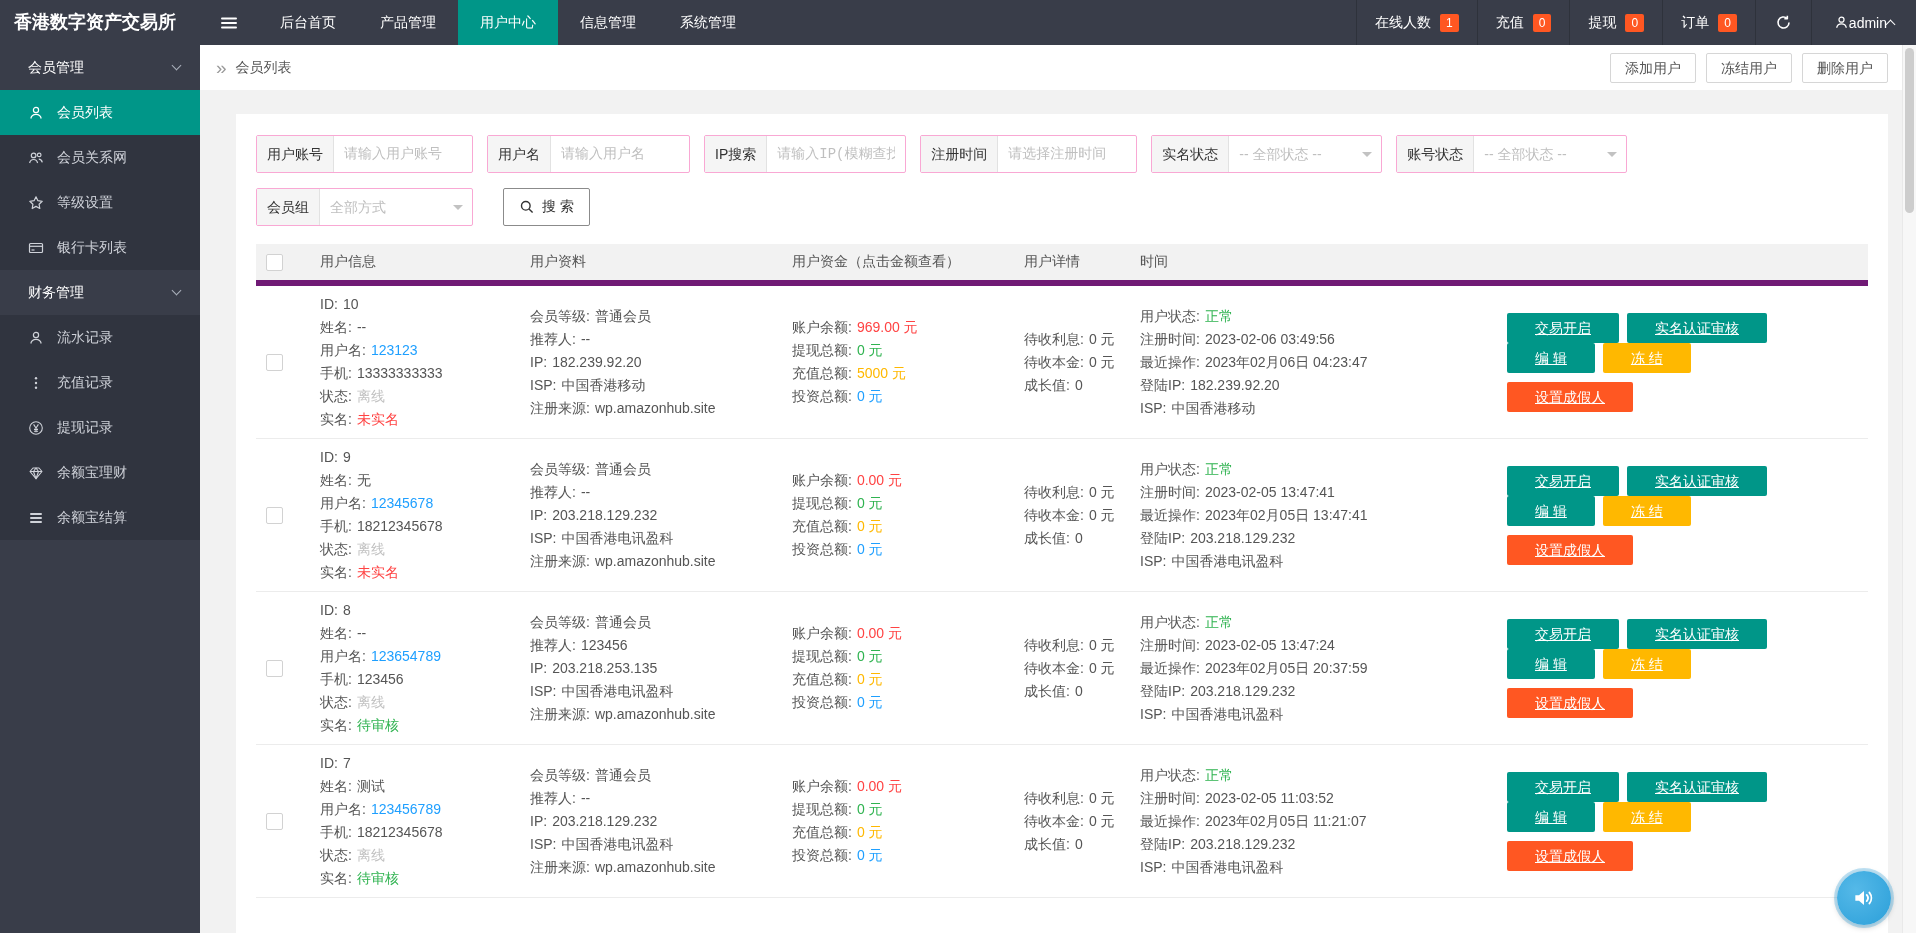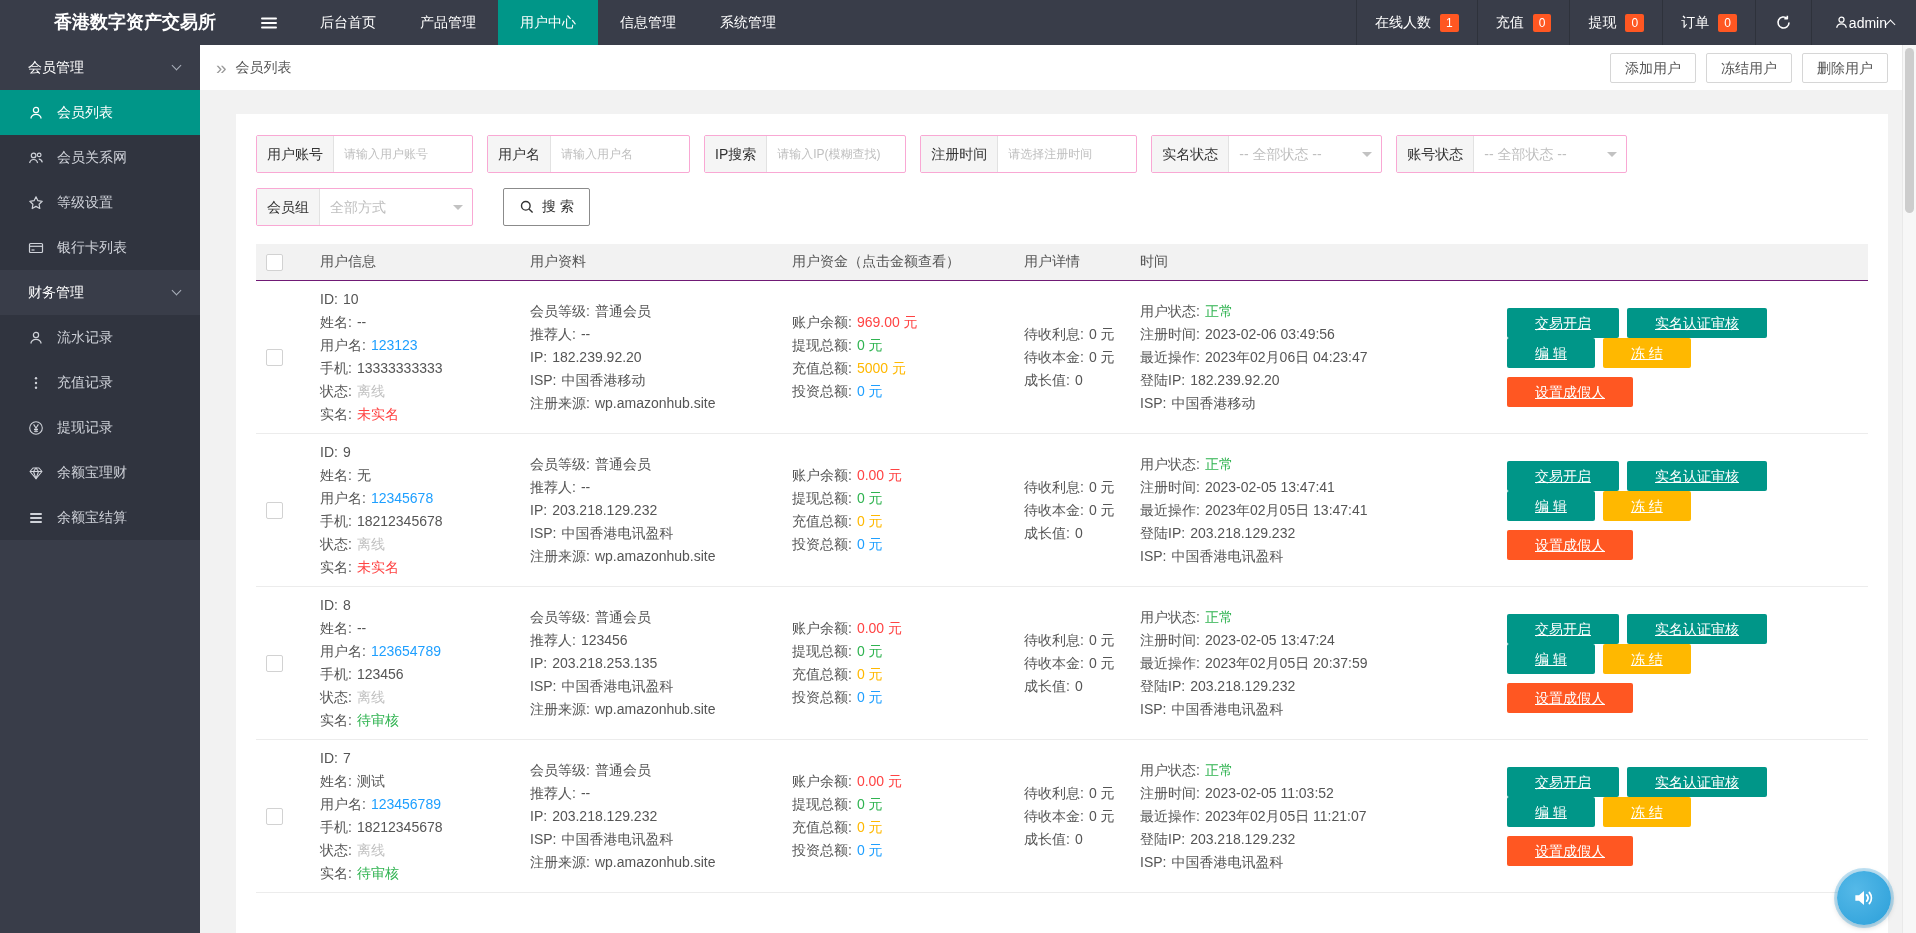--- a/index.html
+++ b/index.html
@@ -2,21 +2,21 @@
 <html><head>
 <meta charset="utf-8">
 <style>
   html,body{margin:0;padding:0;width:1916px;height:933px;overflow:hidden;
     font-family:"Liberation Sans","DejaVu Sans",sans-serif;background:#f2f2f2;font-size:14px;color:#555;}
   *{box-sizing:border-box;}
   .icn{display:inline-flex;align-items:center;justify-content:center;}
   .icn svg{display:block;}
 
   
-  .topbar{position:fixed;top:0;left:0;right:0;height:45px;background:#393D49;display:flex;align-items:stretch;z-index:30;color:#fff;padding-left:40px;}
+  .topbar{position:fixed;top:0;left:0;right:0;height:45px;background:#393D49;display:flex;align-items:stretch;z-index:30;color:#fff;}
   .logo{width:200px;font-size:18px;font-weight:bold;line-height:45px;padding-left:14px;white-space:nowrap;}
   .burger{width:58px;display:flex;align-items:center;justify-content:center;cursor:pointer;}
   .nav{display:flex;align-items:stretch;}
   .nav-item{padding:0 22px;line-height:45px;font-size:14px;color:#fff;cursor:pointer;white-space:nowrap;}
   .nav-item.active{background:#009688;}
   .top-right{margin-left:auto;display:flex;align-items:stretch;}
   .stat{display:flex;align-items:center;padding:0 18px;font-size:14px;cursor:pointer;border-left:1px solid rgba(0,0,0,.18);}
   .badge{background:#FF5722;border-radius:2px;padding:0 6px;height:18px;line-height:18px;font-size:12px;margin-left:9px;color:#fff;}
   .tb-icon{width:56px;display:flex;align-items:center;justify-content:center;cursor:pointer;border-left:1px solid rgba(0,0,0,.18);}
   .admin{display:flex;align-items:center;padding:0 22px;cursor:pointer;border-left:1px solid rgba(0,0,0,.18);}
@@ -38,29 +38,29 @@
   .toolbar{margin-left:auto;display:flex;gap:10px;}
   .btn-plain{height:30px;line-height:28px;padding:0 14px;background:#fff;border:1px solid #d6d6d6;border-radius:2px;font-size:14px;color:#555;cursor:pointer;font-family:inherit;}
   .card{background:#fff;margin:24px 14px 0 36px;padding:6px 20px 20px;min-height:834px;}
 
   
   fieldset.sfield{border:none;border-top:1px solid #e6e6e6;margin:26px 2px 0;padding:0;}
   fieldset.sfield legend{margin-left:18px;padding:0 10px;font-size:14px;color:#333;}
   .search-row{display:flex;align-items:center;gap:14px;margin-top:15px;flex-wrap:nowrap;}
   .sgroup{display:flex;align-items:stretch;border:1px solid #f9a8d4;border-radius:2px;height:38px;background:#fff;}
   .slabel{background:#f5f5f5;border-right:1px solid #e2e2e2;padding:0 10px;line-height:36px;font-size:14px;color:#333;white-space:nowrap;}
-  .sgroup input{border:none;outline:none;width:138px;padding:0 10px;font-size:12px;color:#000000;font-family:Liberation Sans, sans-serif;background:transparent;}
+  .sgroup input{border:none;outline:none;width:138px;padding:0 10px;font-size:14px;color:#000000;font-family:Liberation Mono, monospace;background:transparent;}
   .sgroup input::placeholder{color:#bfbfbf;}
   .sselect{width:152px;padding:0 26px 0 10px;line-height:36px;color:#bfbfbf;font-size:14px;position:relative;cursor:pointer;white-space:nowrap;}
   .tri{position:absolute;right:9px;top:16px;width:0;height:0;border:5px solid transparent;border-top-color:#c2c2c2;}
   .btn-search{display:flex;align-items:center;gap:7px;height:38px;padding:0 15px;background:#fff;border:1px solid #8b8b8b;border-radius:2px;font-size:14px;color:#333;cursor:pointer;margin-left:16px;font-family:inherit;}
 
   
   table.tbl{width:100%;border-collapse:collapse;table-layout:fixed;margin-top:18px;}
-  table.tbl th{background:#f2f2f2;font-weight:normal;text-align:left;font-size:14px;color:#555;padding:9px 8px;border-bottom:1px solid #701a75;white-space:nowrap;}
+  table.tbl th{background:#f2f2f2;font-weight:normal;text-align:left;font-size:14px;color:#555;padding:9px 8px;border-bottom:6px solid #701a75;white-space:nowrap;}
   table.tbl td{border-bottom:1px solid #ececec;padding:7px 8px;font-size:14px;color:#555;vertical-align:middle;line-height:23px;}
   .checkbox{width:17px;height:17px;border:1px solid #d2d2d2;border-radius:2px;background:#fff;cursor:pointer;margin-left:2px;}
   .line{white-space:nowrap;}
   .lbl{margin-right:5px;}
   .val.red{color:#ff4343;}
   .val.green{color:#2fb350;}
   .val.orange{color:#FFB800;}
   .val.blue{color:#1E9FFF;}
   .val.muted{color:#c2c2c2;}
   .val.link{color:#1E9FFF;cursor:pointer;}

